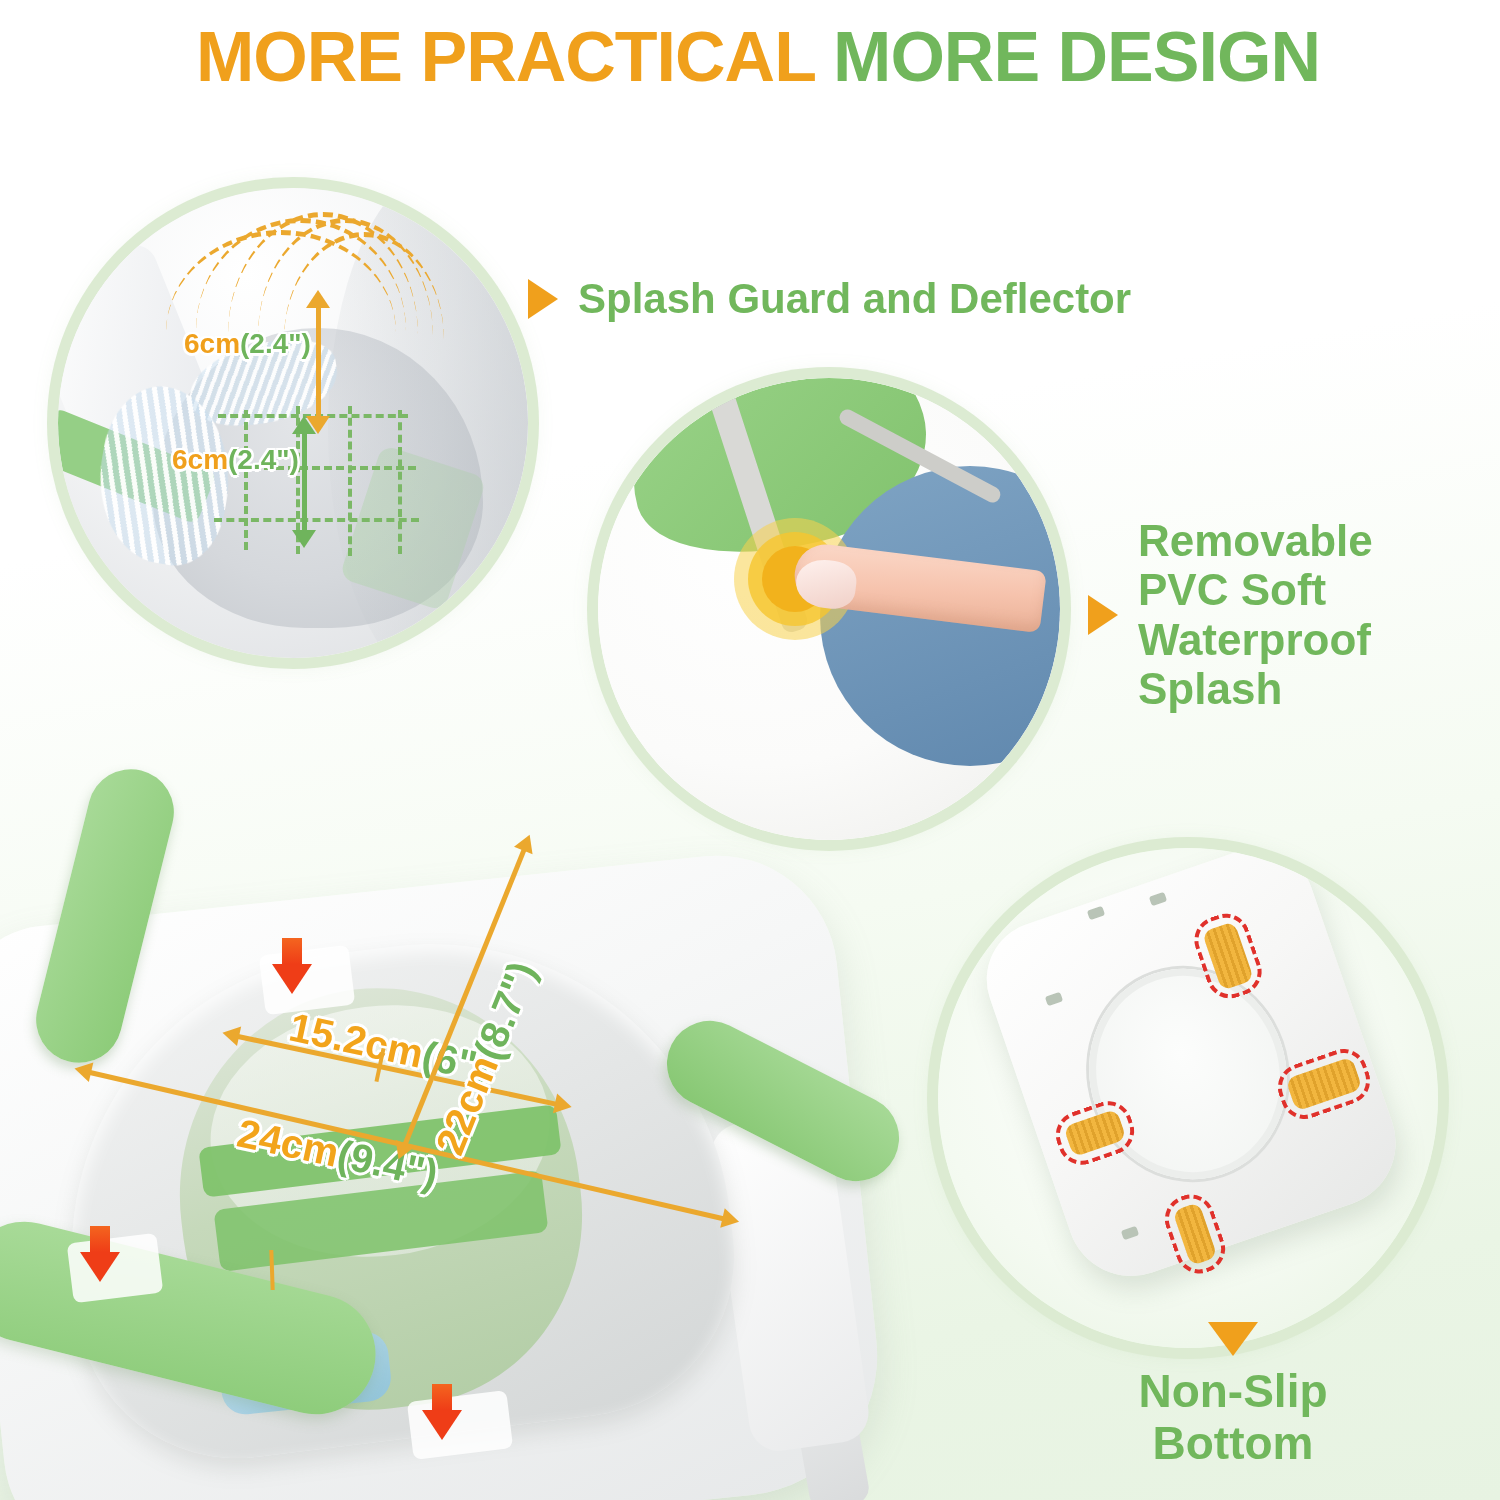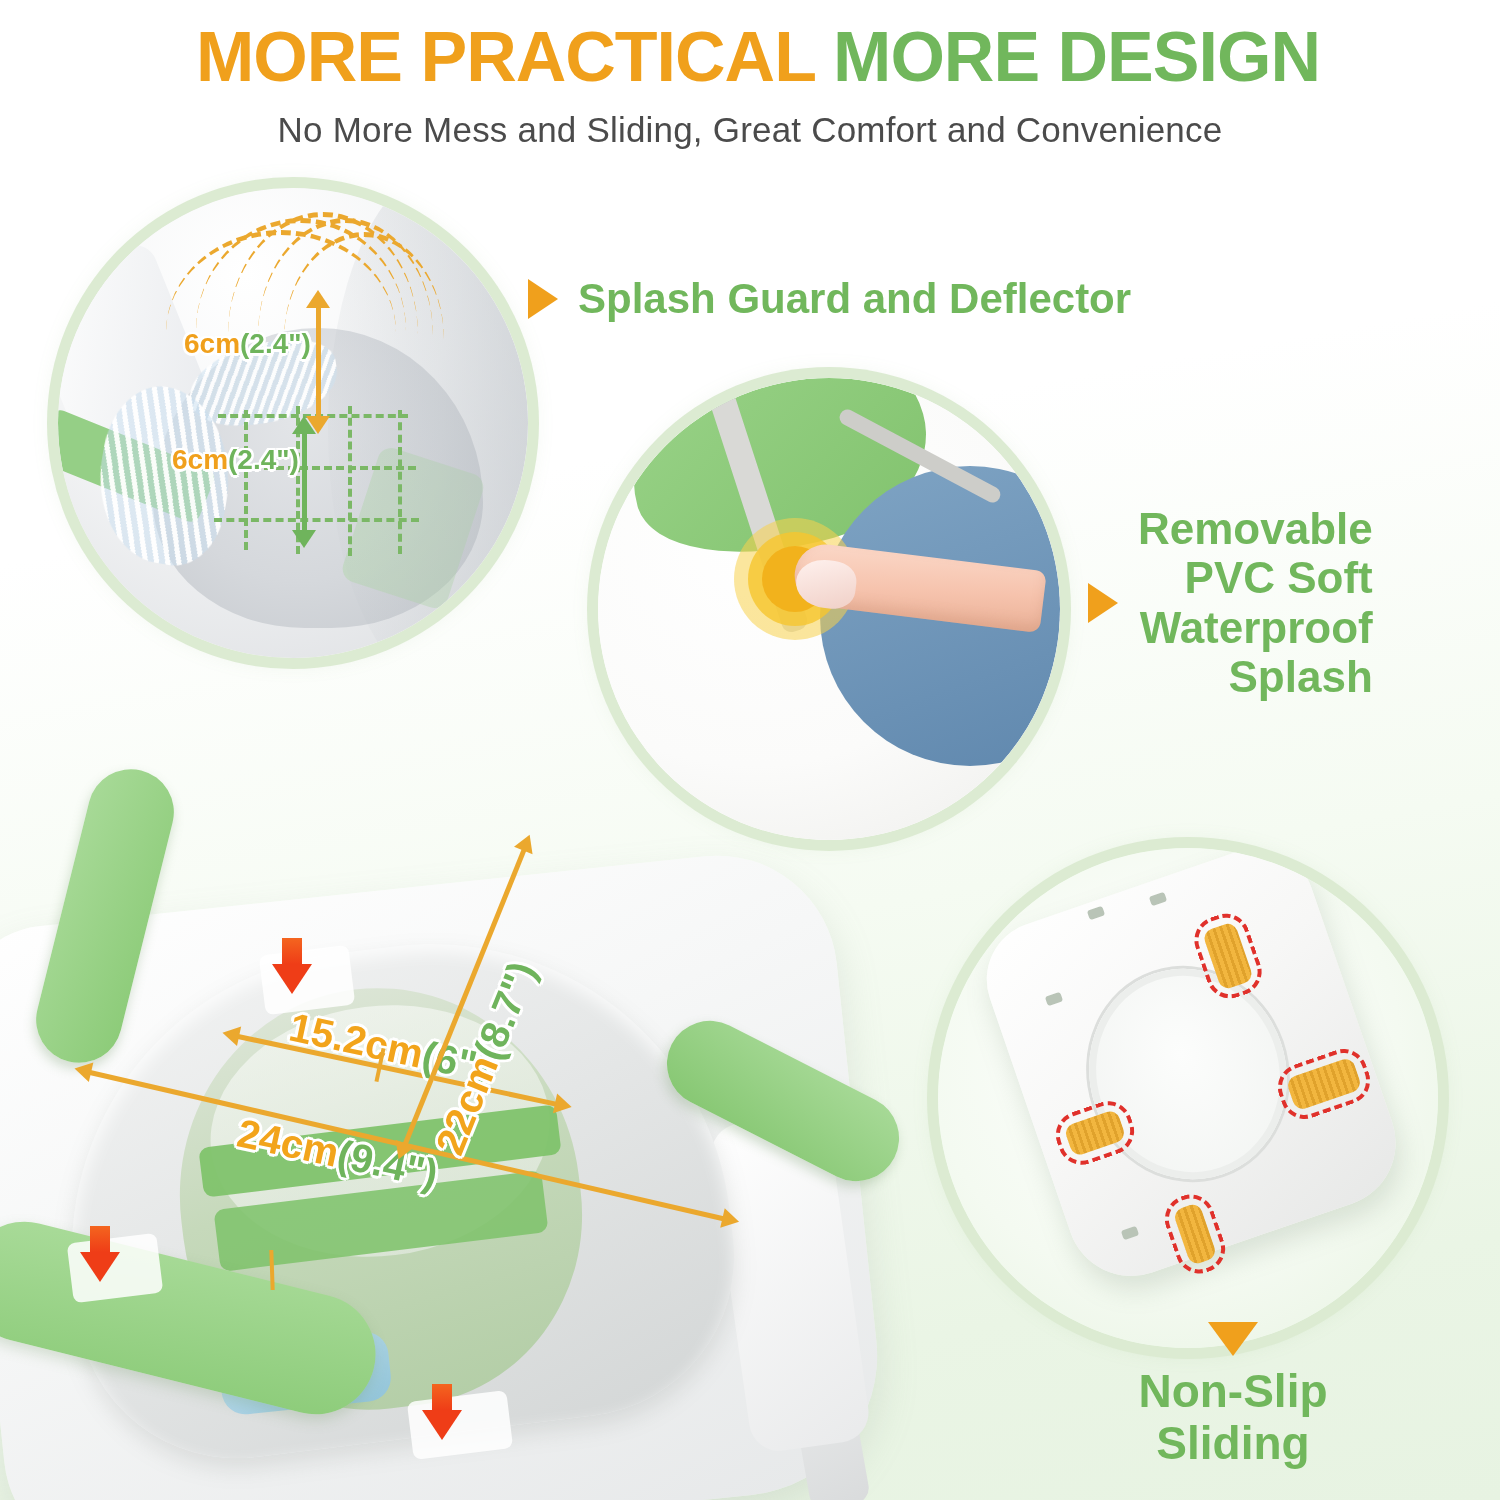--- a/index.html
+++ b/index.html
@@ -96,21 +96,21 @@
 
   
   .label{position:absolute;display:flex;align-items:center;gap:20px;}
   .tri{width:0;height:0;border-top:20px solid transparent;border-bottom:20px solid transparent;
     border-left:30px solid #F0A01C;flex:0 0 auto;}
   .tri-down{width:0;height:0;border-left:25px solid transparent;border-right:25px solid transparent;
     border-top:34px solid #F0A01C;margin:0 auto;}
   .ltext{color:#71B75C;font-weight:bold;font-size:41px;line-height:1.12;}
   #lbl1{left:528px;top:275px;}
   #lbl1 .ltext{font-size:42px;white-space:nowrap;}
-  #lbl2{left:1088px;top:504px;text-align:right;}
+  #lbl2{left:1088px;top:516px;}
   #lbl2 .ltext{font-size:44px;}
   #lbl3{left:1038px;top:1322px;flex-direction:column;gap:10px;width:390px;}
   #lbl3 .ltext{font-size:46px;text-align:center;}
 
   
   #hero{position:absolute;left:-30px;top:738px;width:960px;height:762px;overflow:hidden;}
   #hero .base{position:absolute;left:10px;top:150px;width:880px;height:640px;
     background:linear-gradient(160deg,#ffffff 0%,#f6f7f7 40%,#e6e8e9 100%);
     border-radius:90px 120px 140px 110px;transform:rotate(-6deg);
     box-shadow:0 18px 40px rgba(140,155,140,.20);}
@@ -154,21 +154,20 @@
 </style>
 </head>
 <body>
 
 <div class="stage">
 
   <div class="header">
     <div class="title">
       <span class="t-orange">MORE PRACTICAL </span><span class="t-green">MORE DESIGN</span>
     </div>
-    <div class="subtitle">No More Mess and Sliding, Great Comfort and Convenience</div>
   </div>
 
   <div class="circle" id="c1">
     <div class="inner">
       <div class="bowlrim"></div>
       <div class="seatedge"></div>
       <div class="bowlinner"></div>
       <div class="greenbar"></div>
       <div class="greenbar2"></div>
       <div class="shade"></div>
@@ -306,17 +305,17 @@
       <div>PVC Soft</div>
       <div>Waterproof</div>
       <div>Splash</div>
     </div>
   </div>
 
   <div class="label" id="lbl3">
     <div class="tri-down"></div>
     <div class="ltext">
       <div>Non-Slip</div>
-      <div>Sliding</div>
+      <div>Bottom</div>
     </div>
   </div>
 
 </div>
 
 </body></html>

